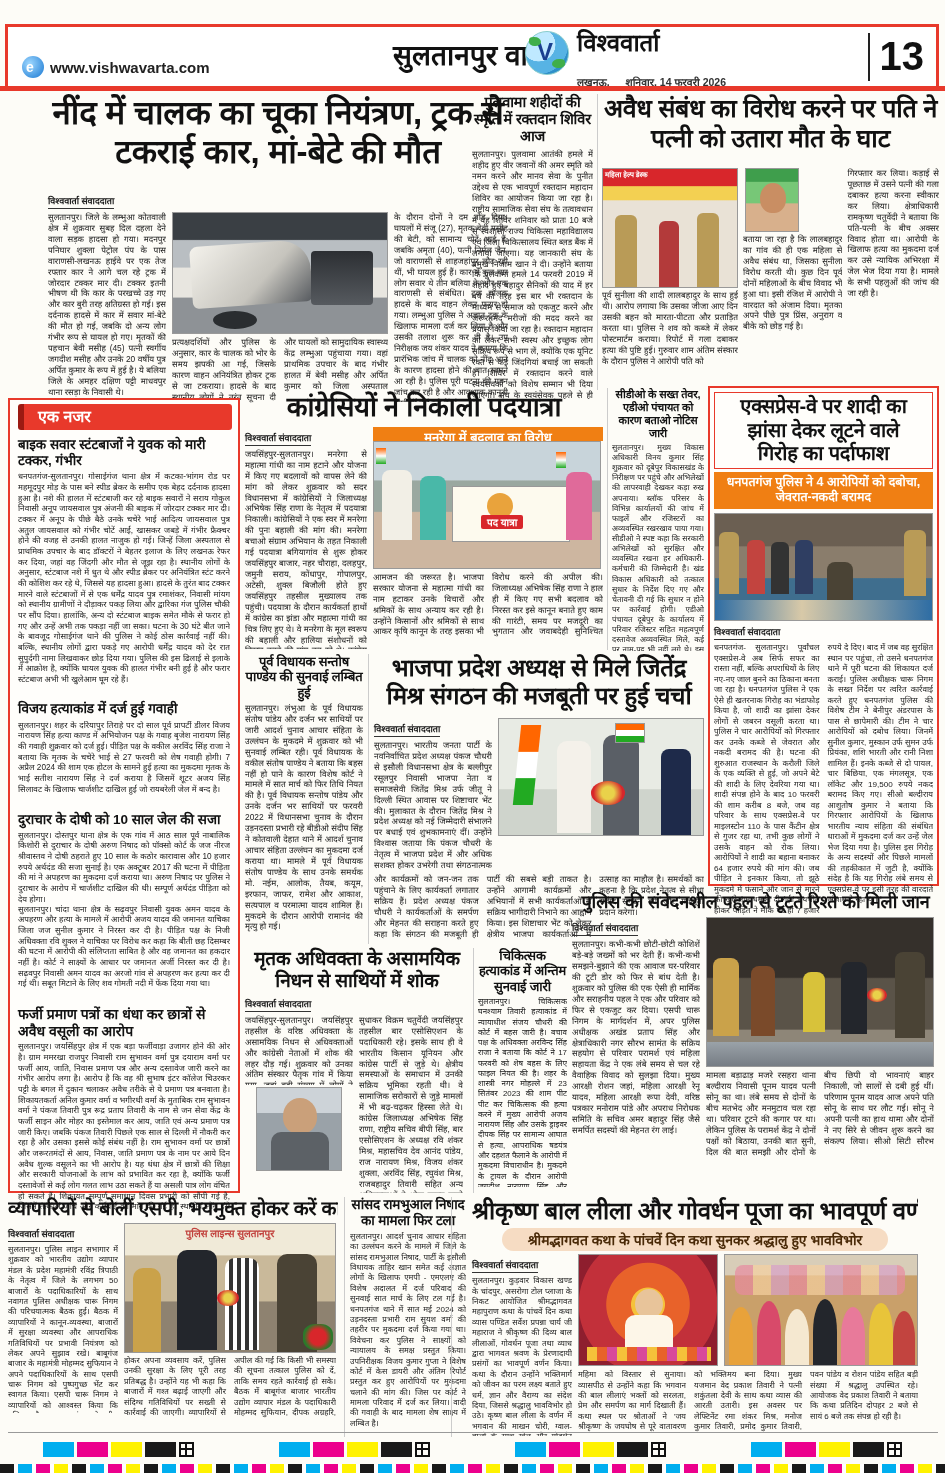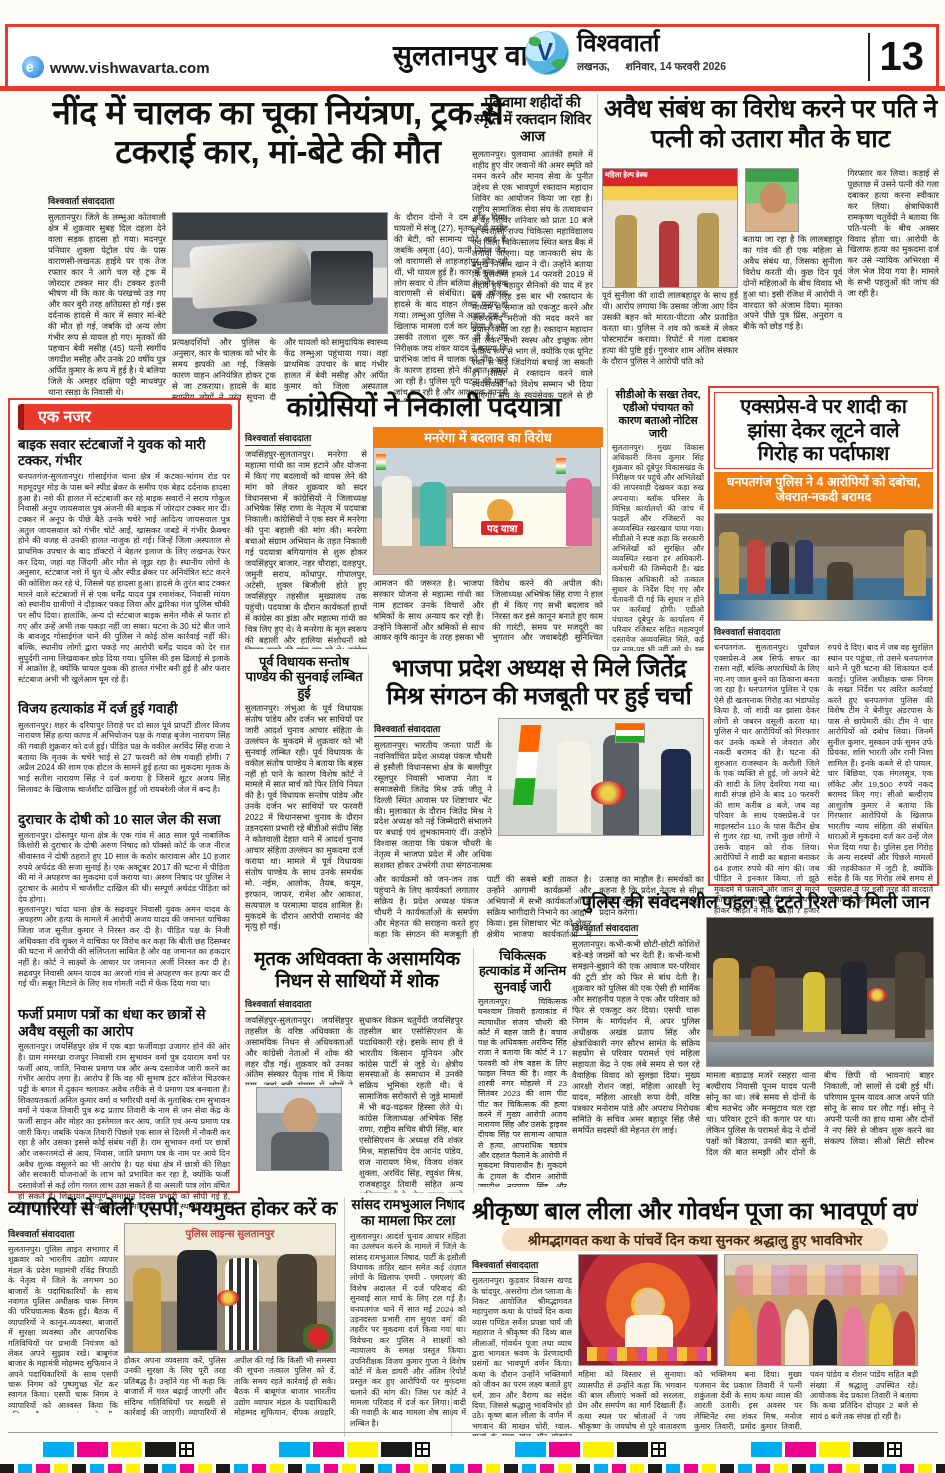--- a/index.html
+++ b/index.html
@@ -37,21 +37,21 @@
     <div style="position:absolute;left:0;right:0;top:8px;text-align:center;font-weight:bold;font-size:28px;color:#111;">सुलतानपुर वार्ता</div>
     <div style="position:absolute;right:210px;top:4px;display:flex;gap:8px;align-items:flex-start;">
       <span style="width:44px;height:44px;border-radius:50%;display:inline-block;
             background:radial-gradient(circle at 30% 30%,#bfe9ff 0 40%,#57b3e4 41% 70%,#2e8fc9 71%);position:relative;border:1px solid #8cc;">
         <span style="position:absolute;left:11px;top:6px;color:#1a3f8f;font-weight:bold;font-size:24px;">V</span>
         <span style="position:absolute;left:3px;top:5px;width:12px;height:9px;background:#3fae49;border-radius:40% 60% 50% 50%;"></span>
         <span style="position:absolute;right:3px;bottom:6px;width:13px;height:9px;background:#3fae49;border-radius:60% 40% 50% 50%;"></span>
       </span>
       <span>
         <span style="display:block;font-weight:bold;font-size:24px;color:#111;line-height:1;">विश्ववार्ता</span>
-        <span style="display:block;font-size:10.5px;font-weight:bold;color:#333;margin-top:4px;">
+        <span style="display:block;font-size:10.5px;font-weight:bold;color:#333;margin-top:20px;">
           <span>लखनऊ,</span>
           <span style="display:inline-block;width:10px;"></span>
           <span>शनिवार, 14 फरवरी 2026</span>
         </span>
       </span>
     </div>
     <div style="position:absolute;right:12px;top:2px;bottom:2px;display:flex;align-items:center;gap:10px;">
       <span style="width:2px;height:48px;background:#222;display:inline-block;"></span>
       <span style="font-weight:bold;font-size:40px;color:#111;">13</span>
     </div>
@@ -119,21 +119,21 @@
   </div>
 
   <div class="art" style="left:245px;top:392px;width:358px;height:258px;">
     <div class="hl" style="font-size:27px;">कांग्रेसियों ने निकाली पदयात्रा</div>
     <div style="display:flex;gap:6px;margin-top:3px;">
       <div style="width:122px;">
         <div class="byline">विश्ववार्ता संवाददाता</div>
         <div class="body" style="height:200px;overflow:hidden;">जयसिंहपुर-सुलतानपुर। मनरेगा से महात्मा गांधी का नाम हटाने और योजना में किए गए बदलावों को वापस लेने की मांग को लेकर शुक्रवार को सदर विधानसभा में कांग्रेसियों ने जिलाध्यक्ष अभिषेक सिंह राणा के नेतृत्व में पदयात्रा निकाली। कांग्रेसियों ने एक स्वर में मनरेगा की पुनः बहाली की मांग की। मनरेगा बचाओ संग्राम अभियान के तहत निकाली गई पदयात्रा बगियागांव से शुरू होकर जयसिंहपुर बाजार, नहर चौराहा, दलहपुर, जमुनी सराय, कोंधापुर, गोपालपुर, अटेसी, शुक्ल बिजौली होते हुए जयसिंहपुर तहसील मुख्यालय तक पहुंची। पदयात्रा के दौरान कार्यकर्ता हाथों में कांग्रेस का झंडा और महात्मा गांधी का चित्र लिए हुए थे। वे मनरेगा के मूल स्वरूप की बहाली और हालिया संशोधनों को निरस्त करने की मांग कर रहे थे। कांग्रेस पार्टी के राष्ट्रीय सचिव बीपी सिंह ने कहा मनरेगा</div>
       </div>
       <div style="width:230px;">
-        <div class="obox" style="height:20px;line-height:22px;font-size:13px;">मनरेगा में बदलाव का विरोध</div>
+        <div class="obox" style="height:14px;line-height:22px;font-size:13px;">मनरेगा में बदलाव का विरोध</div>
         <div class="photo" style="width:228px;height:128px;
              background:linear-gradient(180deg,#c8d4da 0 30%,#9aa8a0 31% 55%,#cdb6a0 56%);">
           <span style="position:absolute;left:8px;top:28px;width:30px;height:70px;background:#f2efe6;border-radius:8px 8px 0 0;display:block;"></span>
           <span style="position:absolute;left:46px;top:34px;width:26px;height:64px;background:#49b8a8;border-radius:8px 8px 0 0;display:block;"></span>
           <span style="position:absolute;left:78px;top:44px;width:118px;height:56px;background:#fdfaee;border:1px solid #999;display:block;">
             <span style="position:absolute;left:34px;top:6px;width:26px;height:26px;border-radius:50%;background:#e9a33c;display:block;"></span>
             <span style="position:absolute;left:28px;bottom:12px;background:#d8262b;color:#fff;font-weight:bold;font-size:10px;padding:0 6px;border-radius:2px;">पद यात्रा</span>
           </span>
           <span style="position:absolute;right:8px;top:30px;width:26px;height:68px;background:#e06a9a;border-radius:8px 8px 0 0;display:block;"></span>
           <span style="position:absolute;left:2px;top:6px;width:10px;height:16px;background:linear-gradient(180deg,#f60,#fff,#2a2);display:block;"></span>

